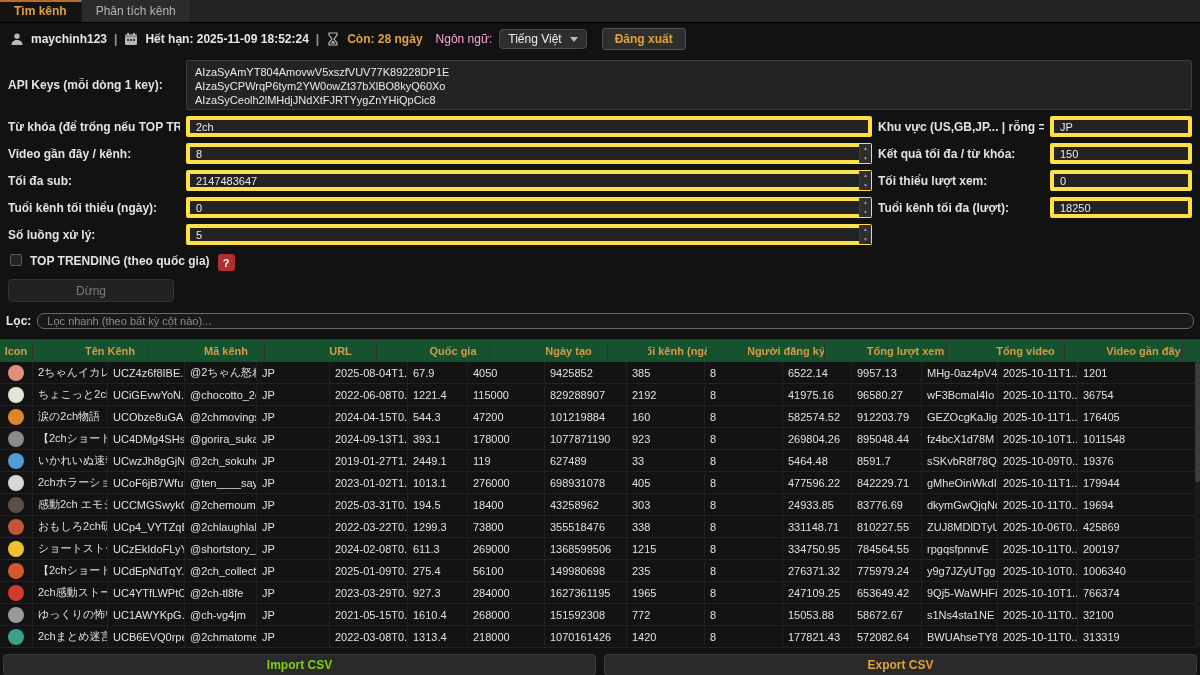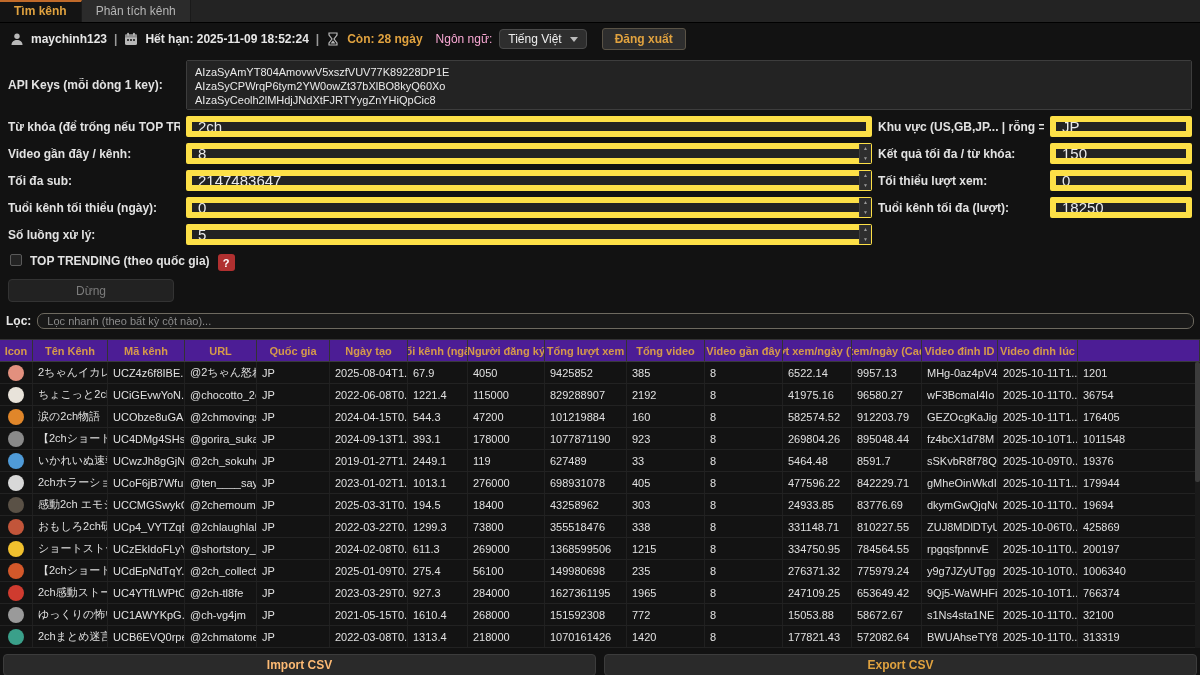--- a/index.html
+++ b/index.html
@@ -23,49 +23,49 @@
   .select { display:flex; align-items:center; gap:8px; background:#2e2e2e; border:1px solid #4a4a4a; border-radius:4px; padding:2px 8px; font-weight:normal; color:#eee; }
   .select .arrow { width:0; height:0; border-left:4px solid transparent; border-right:4px solid transparent; border-top:5px solid #bbb; }
   .btn-logout { background:#2e2e2e; border:1px solid #5a5346; border-radius:3px; color:#e0a23f; font-weight:bold; padding:3px 12px; font-size:12px; margin-left:8px; font-family:inherit; }
   
   .api-row { display:grid; grid-template-columns:172px 1fr; gap:0 6px; padding:0 8px; margin-top:5px; align-items:center; }
   .field-label { font-weight:bold; color:#e2e2e2; font-size:12px; white-space:nowrap; overflow:hidden; }
   textarea.api-keys { height:50px; resize:none; background:#232323; border:1px solid #3d3d3d; color:#eaeaea; font-family:"Liberation Sans","DejaVu Sans",sans-serif; font-size:11px; padding:4px 8px; line-height:14px; border-radius:2px; outline:none; }
   
   .form-row { display:grid; grid-template-columns:172px 686px 166px 1fr; gap:0 6px; padding:0 8px; margin-top:6px; align-items:center; }
   .inwrap { position:relative; height:21px; }
-  .inwrap input { width:100%; height:21px; background:#232323; border:6px solid #fde047; color:#eaeaea; font-size:15px; padding:0 6px; border-radius:2px; outline:none; font-family:inherit; }
+  .inwrap input { width:100%; height:21px; background:#232323; border:4px solid #fde047; color:#eaeaea; font-size:11px; padding:0 6px; border-radius:2px; outline:none; font-family:inherit; }
   .spin { position:absolute; right:1px; top:1px; bottom:1px; width:12px; background:#2e2e2e; border-left:1px solid #3d3d3d; display:flex; flex-direction:column; }
   .spin span { flex:1; font-size:5px; color:#999; display:flex; align-items:center; justify-content:center; line-height:1; }
   
   .trend-row { display:flex; gap:8px; padding:0 10px; margin-top:9px; height:18px; }
   .checkbox { width:12px; height:12px; background:#232323; border:1px solid #5a5a5a; border-radius:2px; }
   .help-btn { width:17px; height:17px; background:#b03030; color:#fff; font-weight:bold; font-size:11px; border:none; border-radius:3px; display:flex; align-items:center; justify-content:center; font-family:inherit; }
   .action-row { display:grid; grid-template-columns:166px 692px; gap:0 8px; padding:0 8px; margin-top:7px; }
   .btn-start { height:23px; background:#2c2c2c; border:1px solid #4a4a4a; border-radius:4px; color:#e0a23f; font-weight:bold; font-size:12px; font-family:inherit; }
   .btn-stop { height:23px; background:#222; border:1px solid #333; border-radius:4px; color:#7c7c7c; font-size:12px; font-family:inherit; }
   .filter-row { display:flex; align-items:center; gap:6px; padding:0 6px; margin-top:8px; height:22px; }
   .filter-row label { font-weight:bold; }
   .filter-row input { flex:1; height:16px; background:#191919; border:1px solid #6e6a60; border-radius:7px; color:#dcdcdc; padding:0 9px; font-size:11px; outline:none; font-family:inherit; }
   .filter-row input::placeholder { color:#8b8b8b; }
   
   :root { --cols: 33px 75px 77px 72px 73px 78px 60px 77px 82px 78px 78px 69px 70px 76px 80px minmax(0,1fr); }
   .table { margin-top:7px; border-top:1px solid #333; position:relative; }
-  .thead { display:grid; grid-template-columns:var(--cols); background:#4c1d95; border-bottom:1px solid #3a3a3a; height:22px; }
+  .thead { display:grid; grid-template-columns:var(--cols); background:#14532d; border-bottom:1px solid #3a3a3a; height:22px;gap:40px; }
   .th { color:#d59a4a; font-size:11px; font-weight:bold; display:flex; align-items:center; justify-content:center; border-right:1px solid #333; overflow:hidden; white-space:nowrap; }
   .tr { display:grid; grid-template-columns:var(--cols); height:22px; border-bottom:1px solid #222; background:#131313; }
   .td { font-size:11px; color:#e0e0e0; display:flex; align-items:center; padding:0 5px; border-right:1px solid #202020; overflow:hidden; white-space:nowrap; }
   .icon-cell { justify-content:center; padding:0; }
   .avatar { width:16px; height:16px; border-radius:50%; display:inline-block; }
   .scrollbar { position:absolute; right:0; top:22px; bottom:0; width:5px; background:#1a1a1a; }
   .scrollbar .thumb { width:5px; height:120px; background:#3c3c3c; border-radius:2px; }
   
   .footer { display:grid; grid-template-columns:1fr 1fr; gap:0 8px; padding:4px 3px; margin-top:2px; }
   .btn-csv { height:22px; border-radius:4px; background:#2a2a2a; border:1px solid #3c3c3c; font-weight:bold; font-size:12px; font-family:inherit; }
-  .btn-import { color:#fdba74; }
+  .btn-import { color:#84cc16; }
   .btn-export { color:#e0a23f; }
 </style>
 </head>
 <body>
 
 <div class="tabbar">
   <div class="tab active">Tìm kênh</div>
   <div class="tab">Phân tích kênh</div>
 </div>
 

